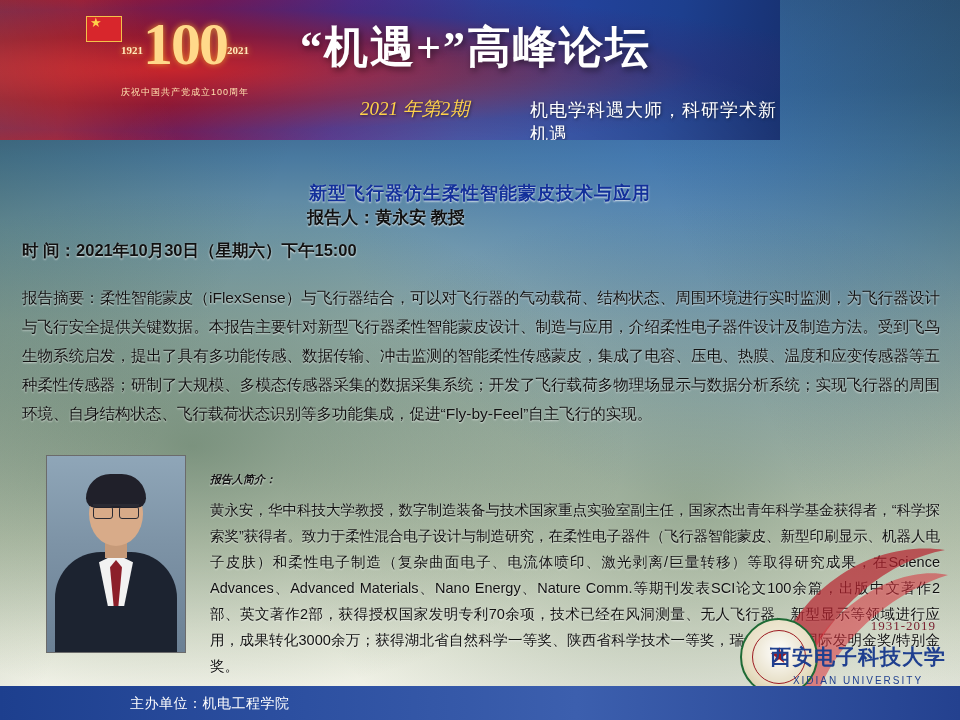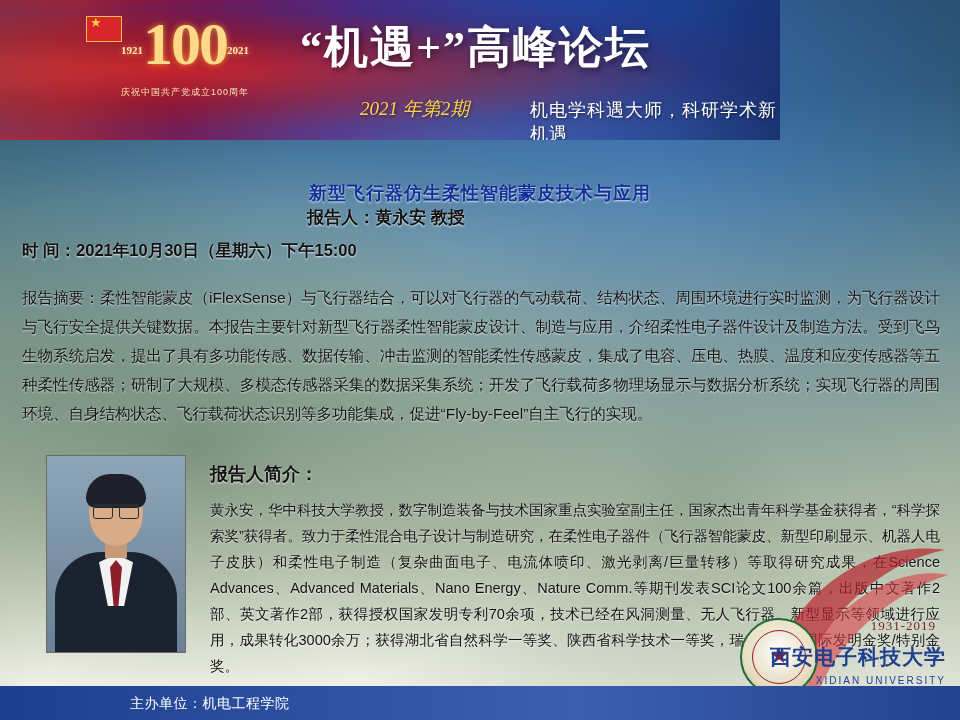--- a/index.html
+++ b/index.html
@@ -140,23 +140,24 @@
   .photo .shirt{
     position:absolute;left:52px;top:98px;width:34px;height:52px;background:#f2f2f2;
     clip-path:polygon(50% 0,100% 16%,74% 100%,26% 100%,0 16%);
   }
   .photo .tie{
     position:absolute;left:63px;top:104px;width:12px;height:46px;background:#8c1f2a;
     clip-path:polygon(50% 0,100% 16%,70% 100%,30% 100%,0 16%);
   }
   
   .bio-title{
-    position:absolute;left:210px;top:462px;
-    font-size:18px;font-weight:bold;color:#111;
+    position:absolute;left:210px;top:472px;
+    font-size:11px;font-weight:bold;color:#111;
     text-shadow:0 1px 2px rgba(255,255,255,.8);
+    font-style:italic;
   }
   .bio-text{
     position:absolute;left:210px;top:497px;width:730px;
     font-size:14.5px;line-height:26px;color:#111;text-align:justify;
     text-shadow:0 1px 2px rgba(255,255,255,.7);
   }
   
   .ribbon{
     position:absolute;right:10px;top:520px;width:190px;height:170px;opacity:.92;
     pointer-events:none;
@@ -179,21 +180,21 @@
   .badge-xd .inner{
     width:52px;height:52px;border-radius:50%;
     background:radial-gradient(circle at 50% 40%, #ffffff 0%, #e9e2cc 70%);
     border:1px solid #9d1b22;position:relative;
   }
   .badge-xd .inner:after{
     content:"★";position:absolute;left:50%;top:50%;transform:translate(-50%,-55%);
     color:#a4161a;font-size:22px;
   }
   .uni-name{
-    position:absolute;right:14px;bottom:34px;text-align:right;
+    position:absolute;right:14px;bottom:34px;text-align:center;
   }
   .uni-cn{
     font-family:"Liberation Serif","DejaVu Serif",serif;
     font-size:21px;font-weight:bold;color:#1f3f8f;letter-spacing:1px;
   }
   .uni-en{
     font-size:10px;color:#1f3f8f;letter-spacing:2px;margin-top:4px;
   }
   .anniv{
     position:absolute;right:24px;bottom:86px;

